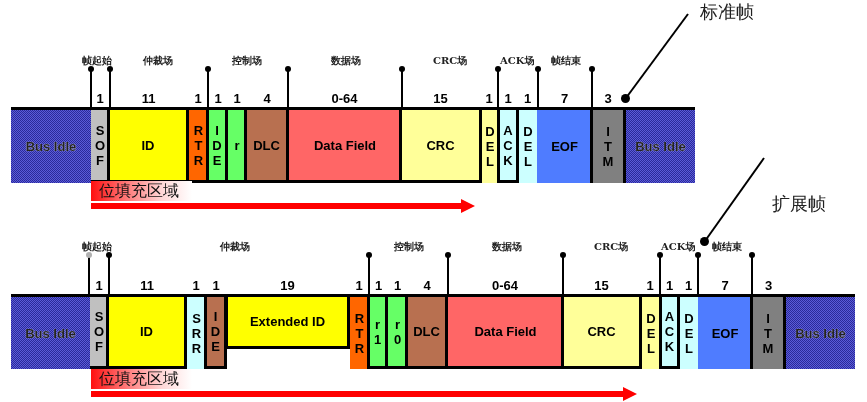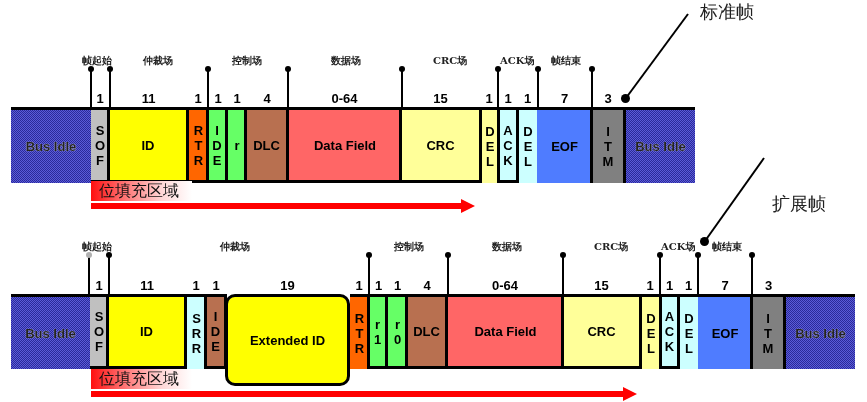--- a/index.html
+++ b/index.html
@@ -174,21 +174,21 @@
     <div class="field vert" style="left:187px;top:294px;width:19px;height:75px;background:#ccffff;border-bottom:none;">
         <span>S</span>
         <span>R</span>
         <span>R</span>
       </div>
     <div class="field vert bordered" style="left:204px;top:294px;width:23px;height:75px;background:#b87050;">
         <span>I</span>
         <span>D</span>
         <span>E</span>
       </div>
-    <div class="field bordered" style="left:225px;top:294px;width:125px;height:92px;background:#ffff00;border-radius:10px;">Extended ID</div>
+    <div class="field bordered" style="left:225px;top:294px;width:125px;height:55px;background:#ffff00;">Extended ID</div>
     <div class="field vert" style="left:350px;top:294px;width:19px;height:75px;background:#ff6600;border-bottom:none;">
         <span>R</span>
         <span>T</span>
         <span>R</span>
       </div>
     <div class="field vert bordered" style="left:367px;top:294px;width:21px;height:75px;background:#66ff66;">
         <span>r</span>
         <span>1</span>
       </div>
     <div class="field vert" style="left:388px;top:294px;width:19px;height:75px;background:#66ff66;">

